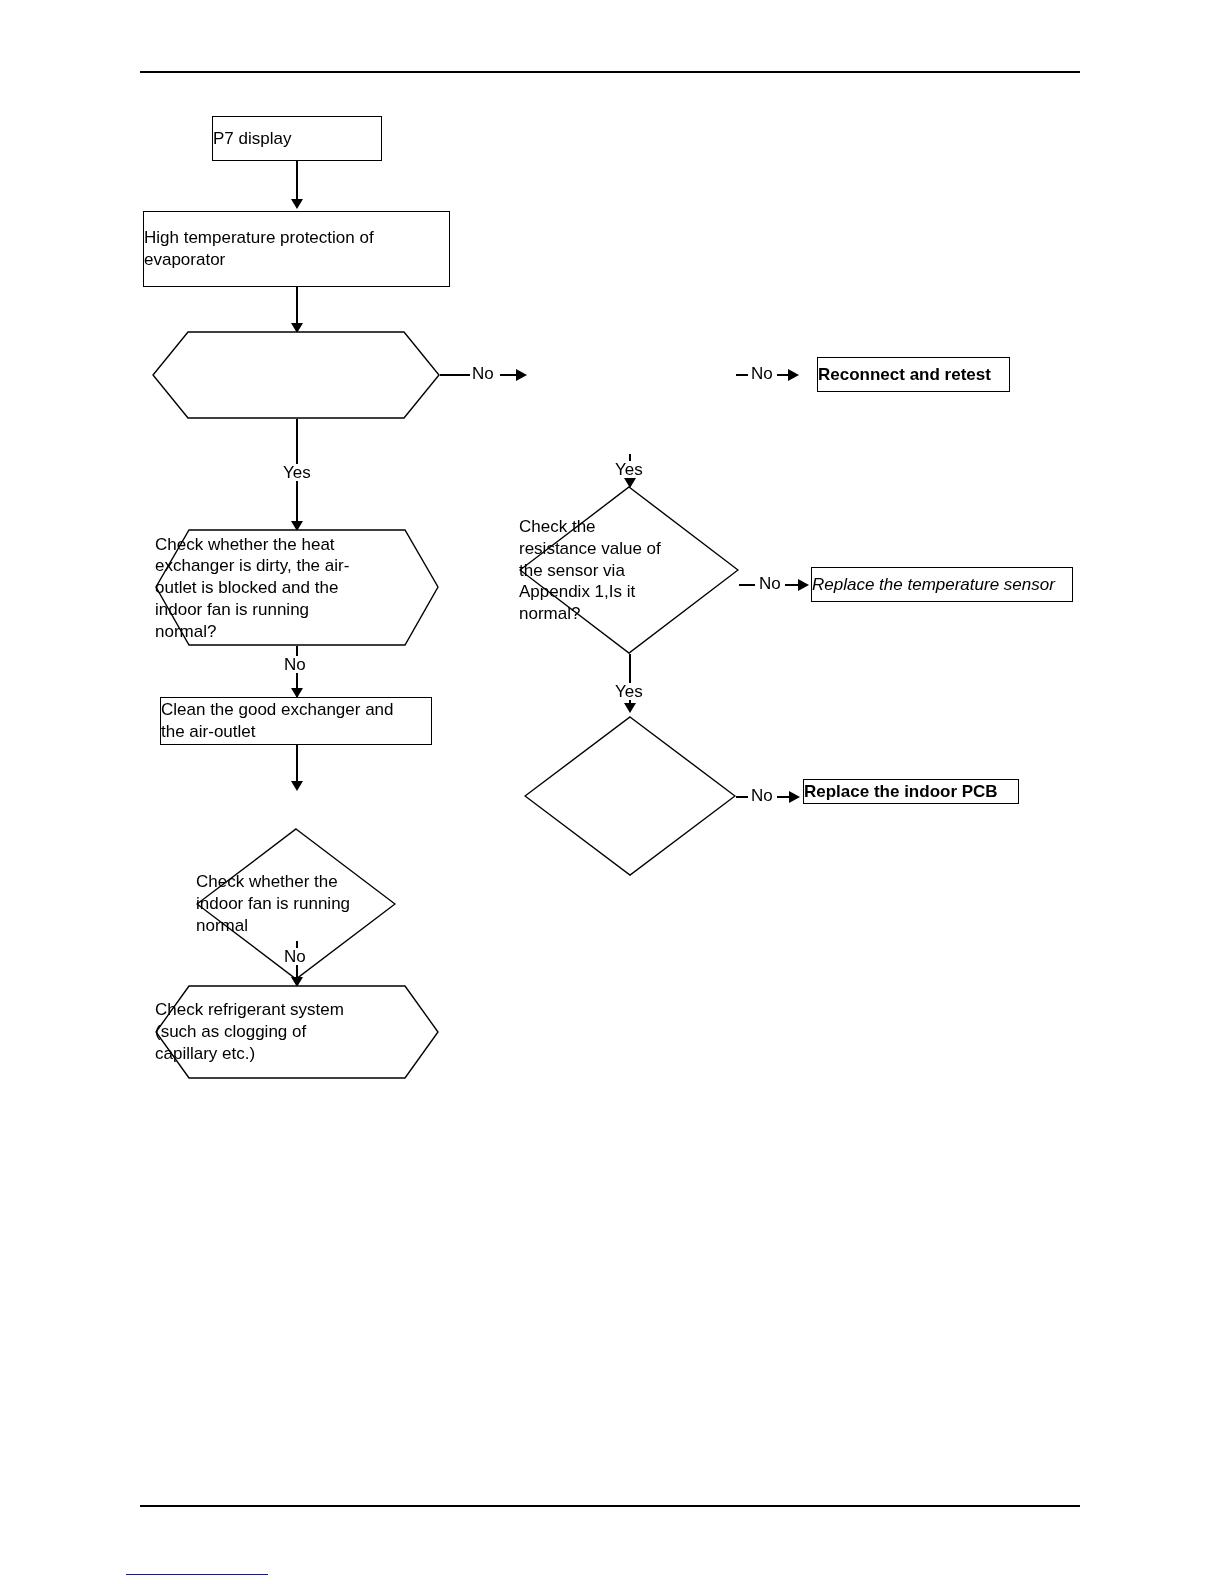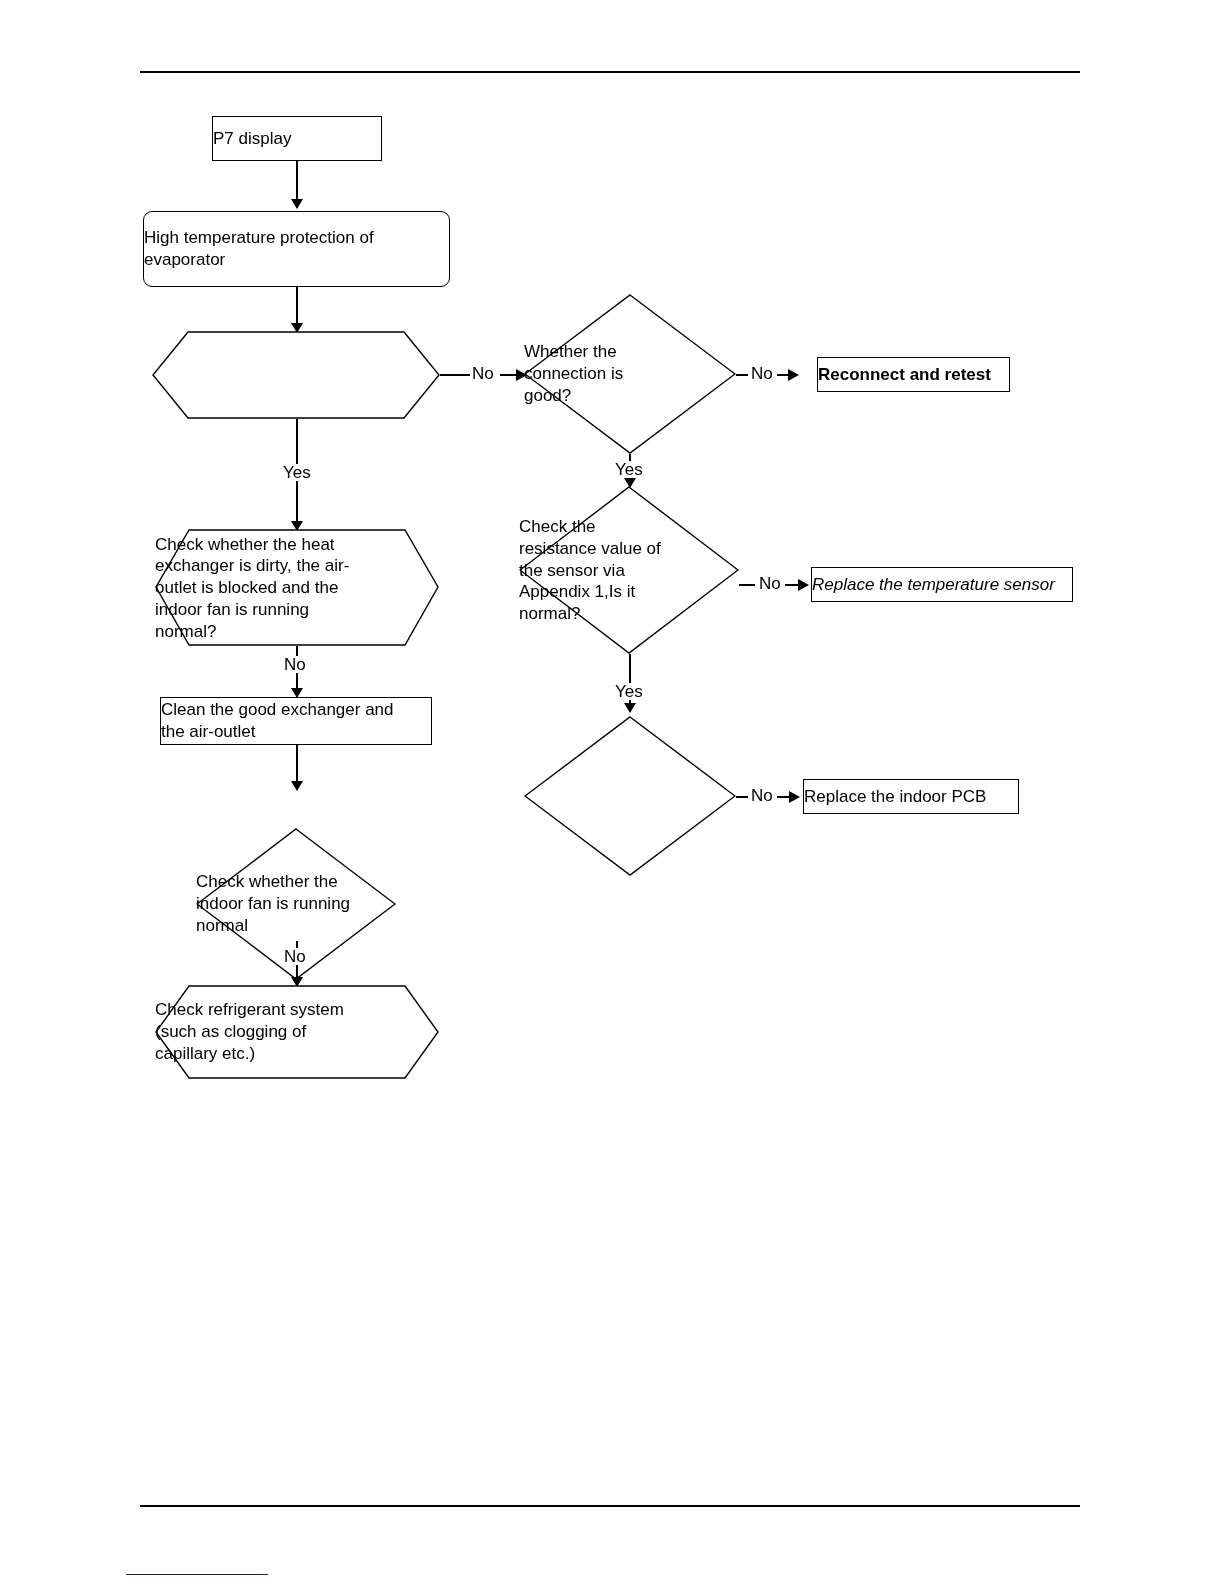--- a/index.html
+++ b/index.html
@@ -109,21 +109,21 @@
   <div class="rule rule-bottom"></div>
   <div class="rule rule-footer"></div>
 
   <div class="node rect" style="left:212px; top:116px; width:170px; height:45px;">
     <div class="label">P7 display</div>
   </div>
 
   <div class="vline" style="left:296px; top:161px; height:40px;"></div>
   <div class="arrow-down" style="left:291px; top:199px;"></div>
 
-  <div class="node rect" style="left:143px; top:211px; width:307px; height:76px;border-radius:9px;">
+  <div class="node rect" style="left:143px; top:211px; width:307px; height:76px;">
     <div class="label">High temperature protection of
 evaporator</div>
   </div>
 
   <div class="vline" style="left:296px; top:287px; height:44px;"></div>
   <div class="arrow-down" style="left:291px; top:323px;"></div>
 
   <div class="node hexwrap" style="left:152px; top:331px; width:288px; height:88px;">
     <svg viewBox="0 0 288 88" preserveAspectRatio="none">
       <polygon points="36,1 252,1 287,44 252,87 36,87 1,44"></polygon>
@@ -132,28 +132,20 @@
 
   <div class="hline" style="left:440px; top:374px; width:30px;"></div>
   <div class="edge-label" style="left:470px; top:365px;">No</div>
   <div class="hline" style="left:500px; top:374px; width:24px;"></div>
   <div class="arrow-right" style="left:516px; top:369px;"></div>
 
   <div class="vline" style="left:296px; top:419px; height:110px;"></div>
   <div class="edge-label" style="left:281px; top:464px;">Yes</div>
   <div class="arrow-down" style="left:291px; top:521px;"></div>
 
-  <div class="node diawrap" style="left:524px; top:294px; width:212px; height:160px;">
-    <svg viewBox="0 0 212 160" preserveAspectRatio="none">
-      <polygon points="106,1 211,80 106,159 1,80"></polygon>
-    </svg>
-    <div class="label">Whether the
-connection is
-good?</div>
-  </div>
 
   <div class="hline" style="left:736px; top:374px; width:12px;"></div>
   <div class="edge-label" style="left:749px; top:365px;">No</div>
   <div class="hline" style="left:777px; top:374px; width:12px;"></div>
   <div class="arrow-right" style="left:788px; top:369px;"></div>
 
   <div class="node rect" style="left:817px; top:357px; width:193px; height:35px;font-weight:bold;">
     <div class="label">Reconnect and retest</div>
   </div>
 
@@ -212,21 +204,21 @@
     <svg viewBox="0 0 212 160" preserveAspectRatio="none">
       <polygon points="106,1 211,80 106,159 1,80"></polygon>
     </svg>
   </div>
 
   <div class="hline" style="left:736px; top:796px; width:12px;"></div>
   <div class="edge-label" style="left:749px; top:787px;">No</div>
   <div class="hline" style="left:777px; top:796px; width:13px;"></div>
   <div class="arrow-right" style="left:789px; top:791px;"></div>
 
-  <div class="node rect" style="left:803px; top:779px; width:216px; height:35px;">
+  <div class="node rect" style="left:803px; top:779px; width:216px; height:25px;font-weight:bold;">
     <div class="label">Replace the indoor PCB</div>
   </div>
 
   <div class="node diawrap" style="left:196px; top:828px; width:200px; height:152px;">
     <svg viewBox="0 0 200 152" preserveAspectRatio="none">
       <polygon points="100,1 199,76 100,151 1,76"></polygon>
     </svg>
     <div class="label">Check whether the
 indoor fan is running
 normal</div>

